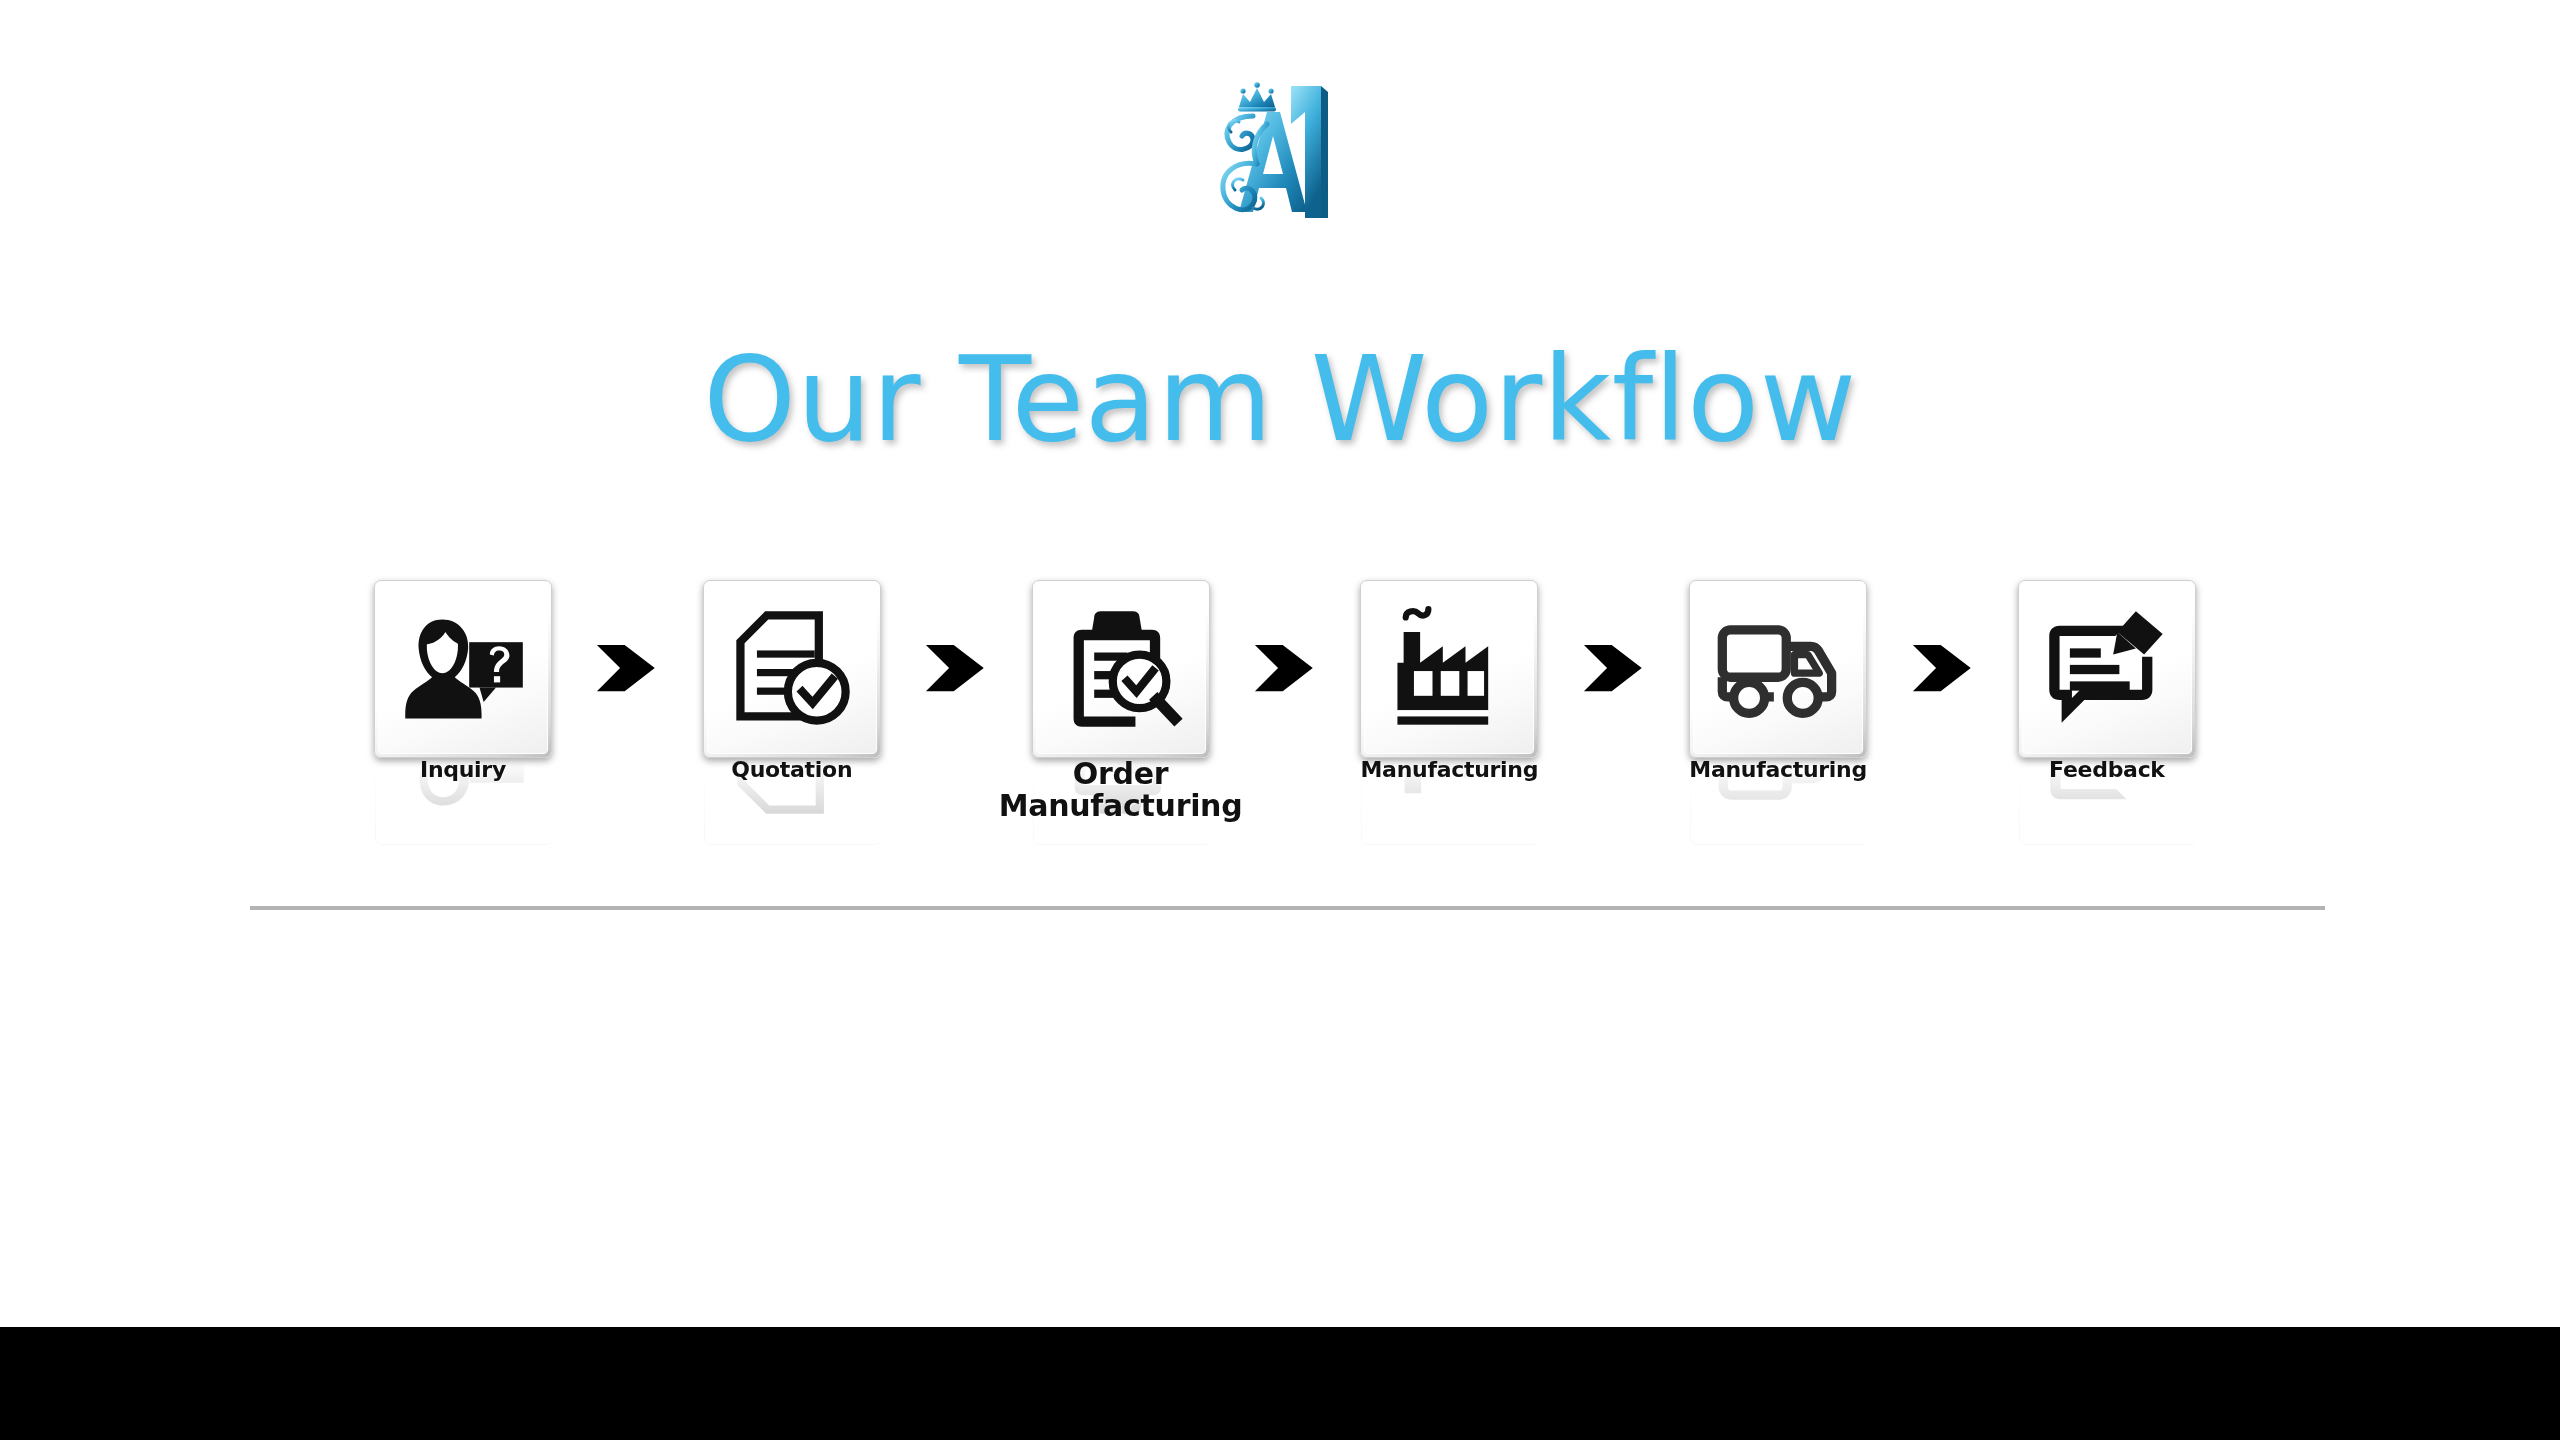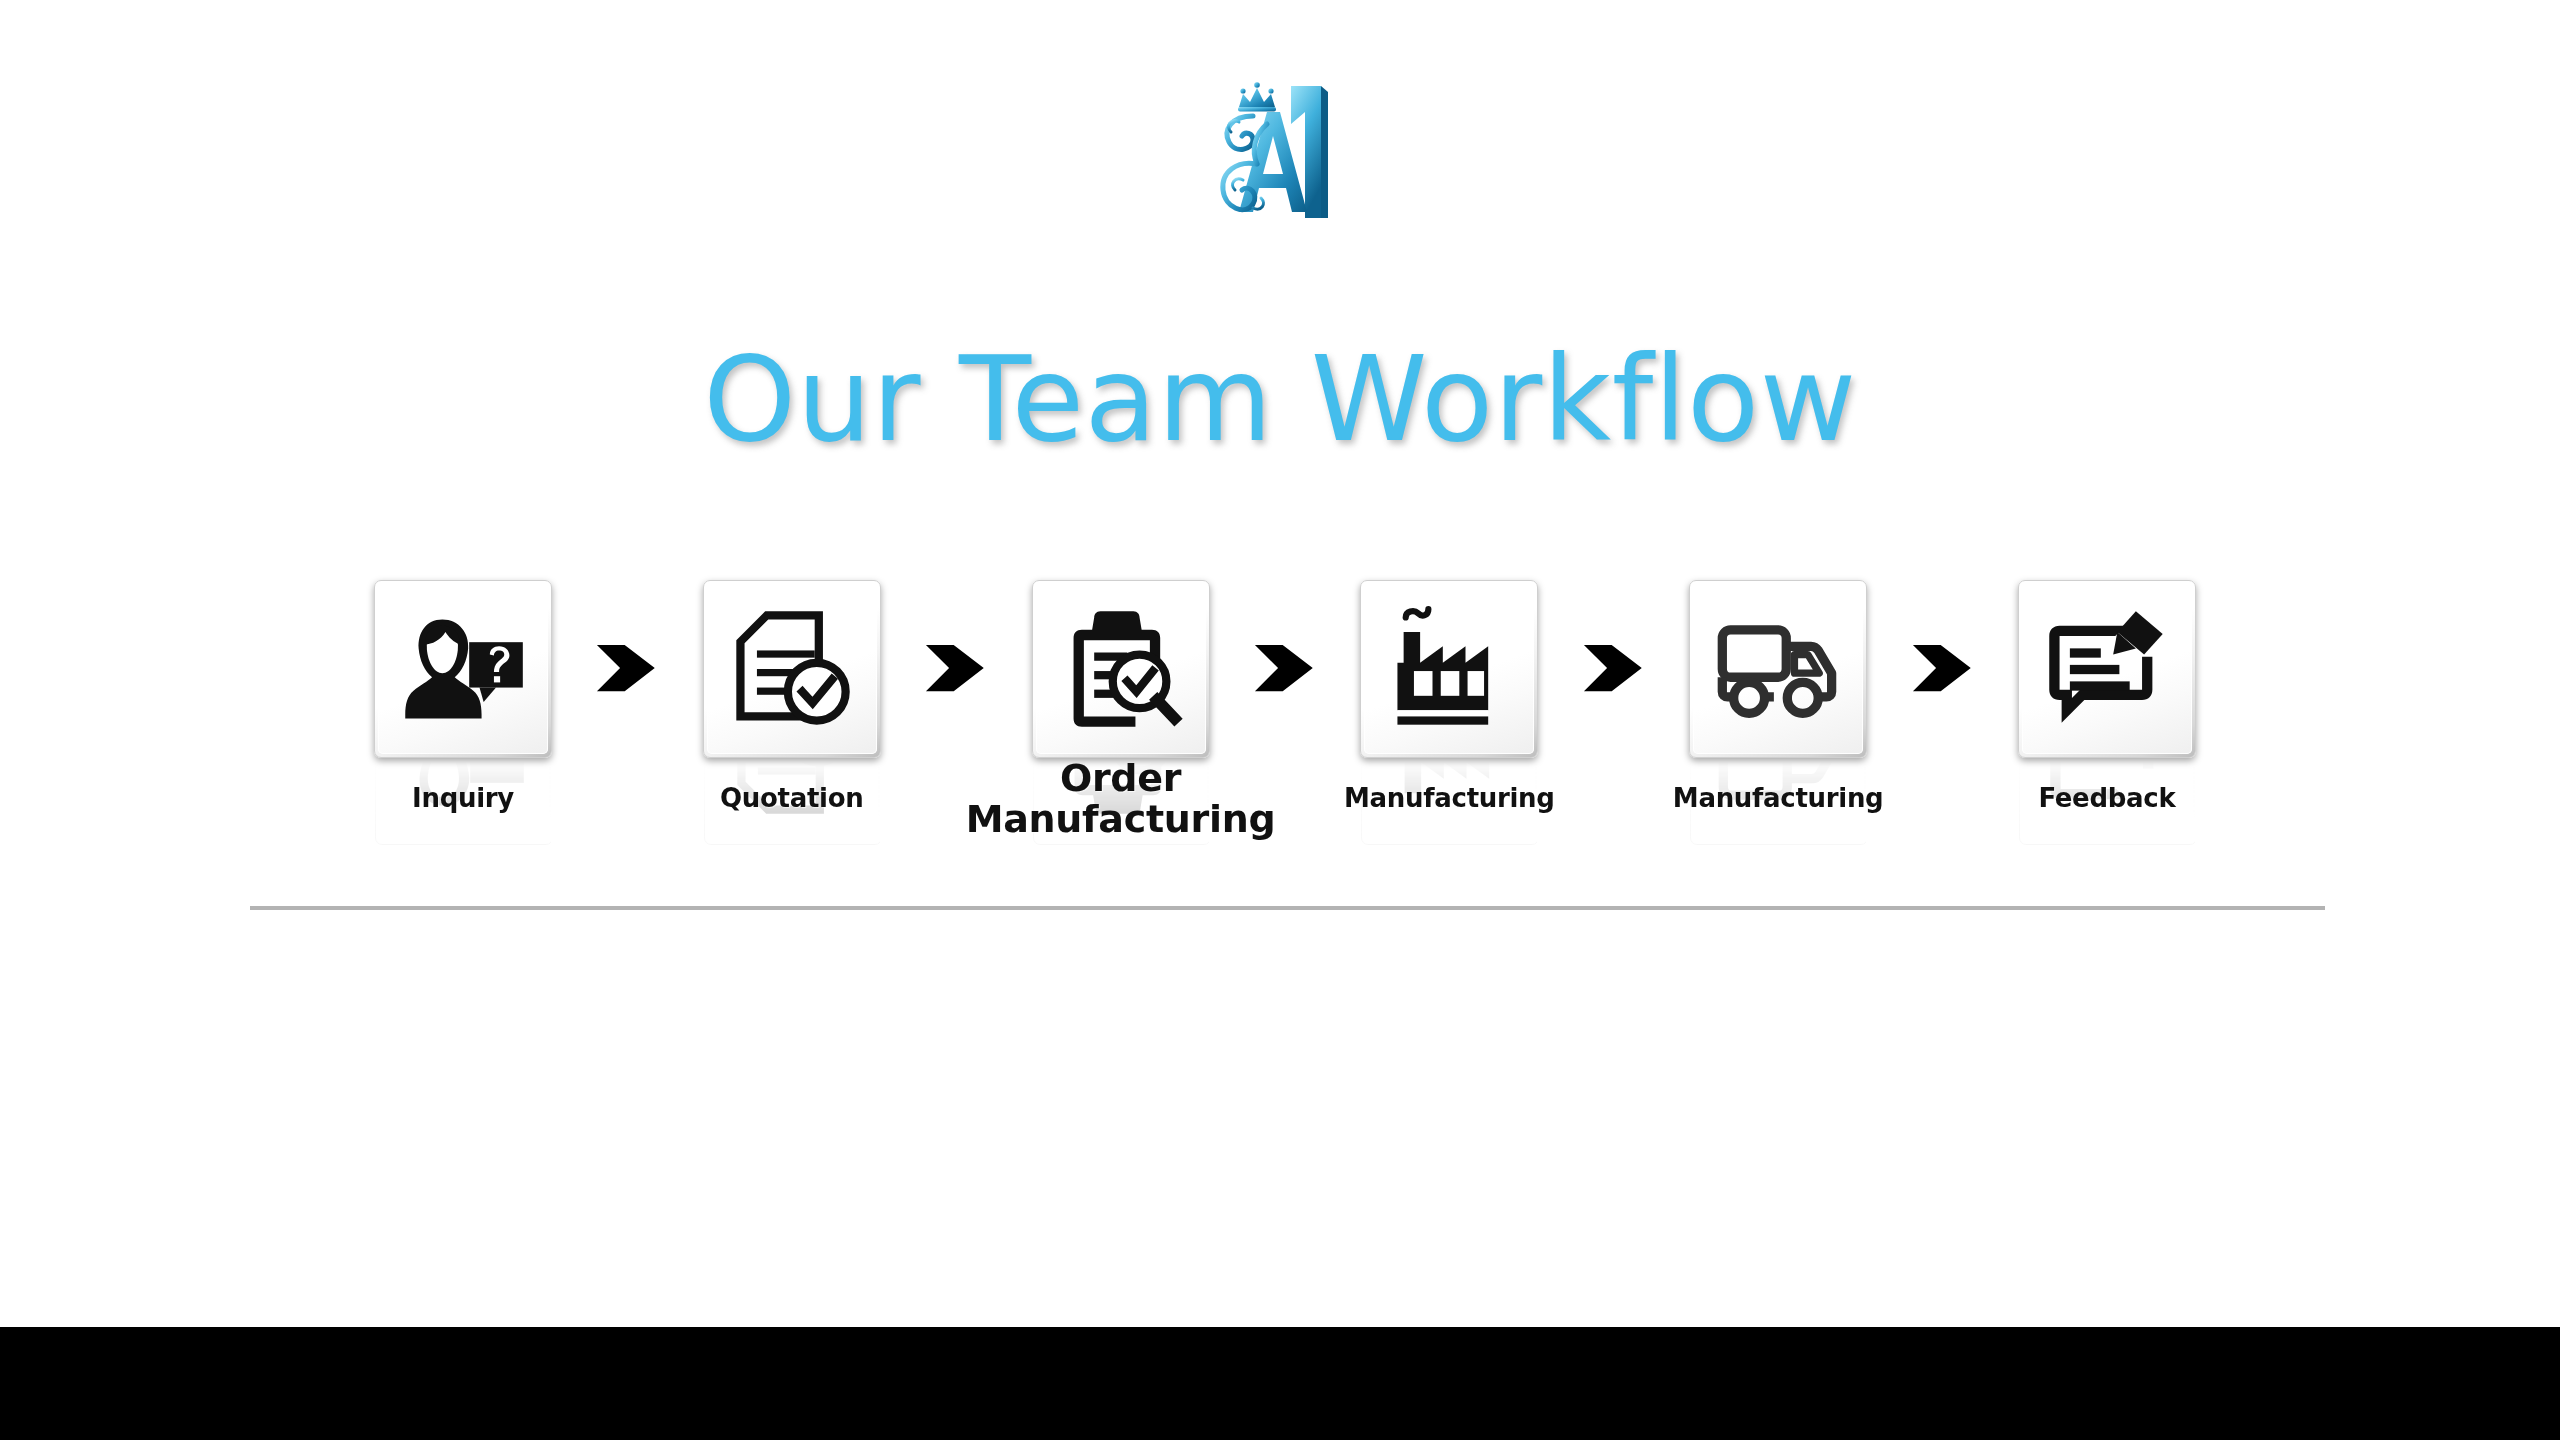--- a/index.html
+++ b/index.html
@@ -124,36 +124,36 @@
     mask-image: linear-gradient(to top, rgba(0,0,0,0) 2%, rgba(0,0,0,0.85) 100%);
   }
   .reflection .tile {
     box-shadow: none;
     border-color: #e3e3e3;
   }
 
   
   .step-label {
     position: absolute;
-    top: 204px;
+    top: 178px;
     left: -70px;
     width: 326px;
     text-align: center;
     font-family: "DejaVu Sans", sans-serif;
     font-weight: bold;
-    font-size: 26px;
+    font-size: 22px;
     line-height: 1.08;
     color: #111111;
     letter-spacing: -0.3px;
     z-index: 5;
     text-shadow: 1px 1px 1px rgba(255,255,255,0.7);
   }
   .step-label.two-line {
     top: 178px;
-    font-size: 38px;
+    font-size: 30px;
   }
 
   
   .arrow {
     flex: 0 0 auto;
     width: 86px;
     height: 176px;
     display: flex;
     align-items: center;
     justify-content: center;

